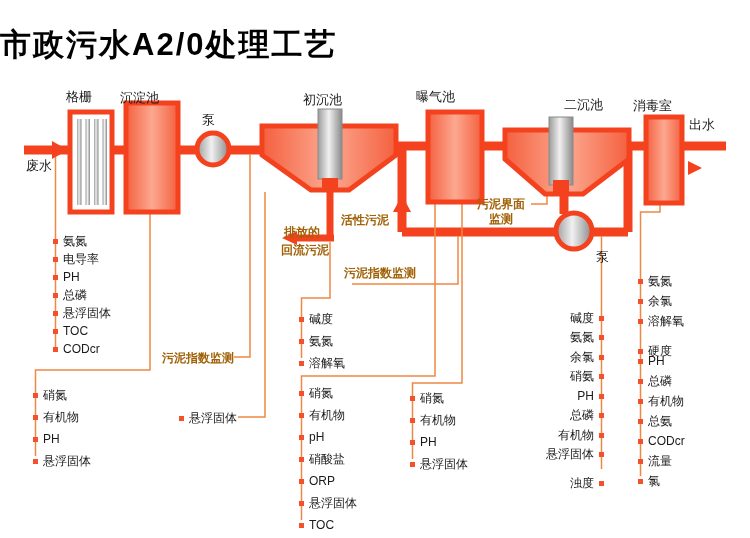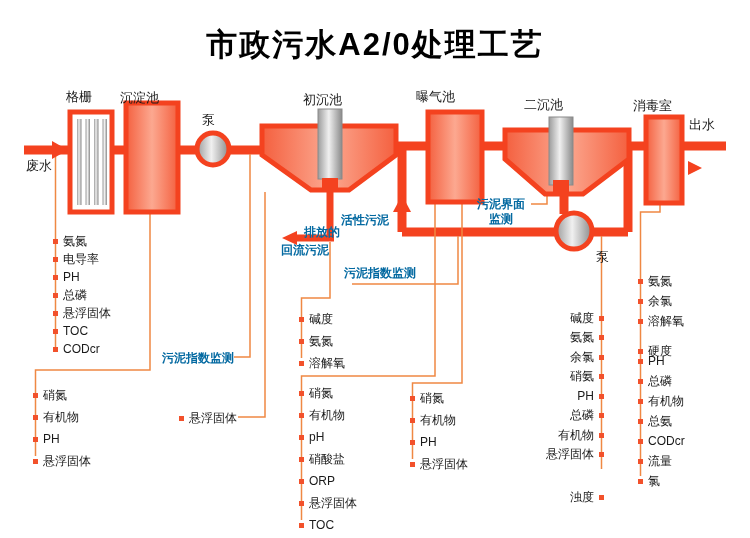--- a/index.html
+++ b/index.html
@@ -1,21 +1,21 @@
 <!DOCTYPE html>
 <html><head>
 <meta charset="utf-8">
 <style>
   html,body{margin:0;padding:0;background:#fff;}
   .stage{position:relative;width:750px;height:538px;background:#fff;overflow:hidden;
          font-family:"Liberation Sans",sans-serif;}
-  .title{position:absolute;left:0;top:24px;width:100%;text-align:center;
+  .title{position:absolute;left:0;top:24px;width:100%;
          font-size:31px;font-weight:bold;color:#000;letter-spacing:2px;}
   .ulabel{position:absolute;font-size:13px;color:#1a1a1a;white-space:nowrap;}
-  .green{position:absolute;font-size:12px;font-weight:bold;color:#0369a1;white-space:nowrap;}
+  .green{position:absolute;font-size:12px;font-weight:bold;color:#a16207;white-space:nowrap;}
   .sensor{position:absolute;display:flex;align-items:center;gap:5px;height:14px;
           font-size:12px;color:#1a1a1a;white-space:nowrap;}
   .sensor .b{width:5px;height:5px;background:#f2512b;flex:none;}
   .rev{flex-direction:row-reverse;}
   svg.layer{position:absolute;left:0;top:0;}
 </style>
 </head>
 <body>
 
 <div class="stage">
@@ -96,27 +96,27 @@
   </svg>
 
   <div class="title">市政污水A2/0处理工艺</div>
 
   <div class="ulabel" style="left:26px;top:157px">废水</div>
   <div class="ulabel" style="left:66px;top:88px">格栅</div>
   <div class="ulabel" style="left:120px;top:89px">沉淀池</div>
   <div class="ulabel" style="left:202px;top:111px">泵</div>
   <div class="ulabel" style="left:303px;top:91px">初沉池</div>
   <div class="ulabel" style="left:416px;top:88px">曝气池</div>
-  <div class="ulabel" style="left:524px;top:96px">二沉池</div>
+  <div class="ulabel" style="left:564px;top:96px">二沉池</div>
   <div class="ulabel" style="left:633px;top:97px">消毒室</div>
   <div class="ulabel" style="left:689px;top:116px">出水</div>
   <div class="ulabel" style="left:596px;top:248px">泵</div>
 
   <div class="green" style="left:341px;top:212px">活性污泥</div>
-  <div class="green" style="left:304px;top:224px">排放的</div>
+  <div class="green" style="left:284px;top:224px">排放的</div>
   <div class="green" style="left:281px;top:242px">回流污泥</div>
   <div class="green" style="left:344px;top:265px">污泥指数监测</div>
   <div class="green" style="left:162px;top:350px">污泥指数监测</div>
   <div class="green" style="left:477px;top:196px">污泥界面</div>
   <div class="green" style="left:489px;top:211px">监测</div>
 
   <div class="sensor" style="left:53px;top:234px">
       <span class="b"></span>
       <span>氨氮</span>
     </div>
@@ -251,21 +251,21 @@
       <span>总磷</span>
     </div>
   <div class="sensor rev" style="right:146px;top:428px">
       <span class="b"></span>
       <span>有机物</span>
     </div>
   <div class="sensor rev" style="right:146px;top:447px">
       <span class="b"></span>
       <span>悬浮固体</span>
     </div>
-  <div class="sensor rev" style="right:146px;top:490px">
+  <div class="sensor rev" style="right:146px;top:476px">
       <span class="b"></span>
       <span>浊度</span>
     </div>
 
   <div class="sensor" style="left:638px;top:274px">
       <span class="b"></span>
       <span>氨氮</span>
     </div>
   <div class="sensor" style="left:638px;top:294px">
       <span class="b"></span>

